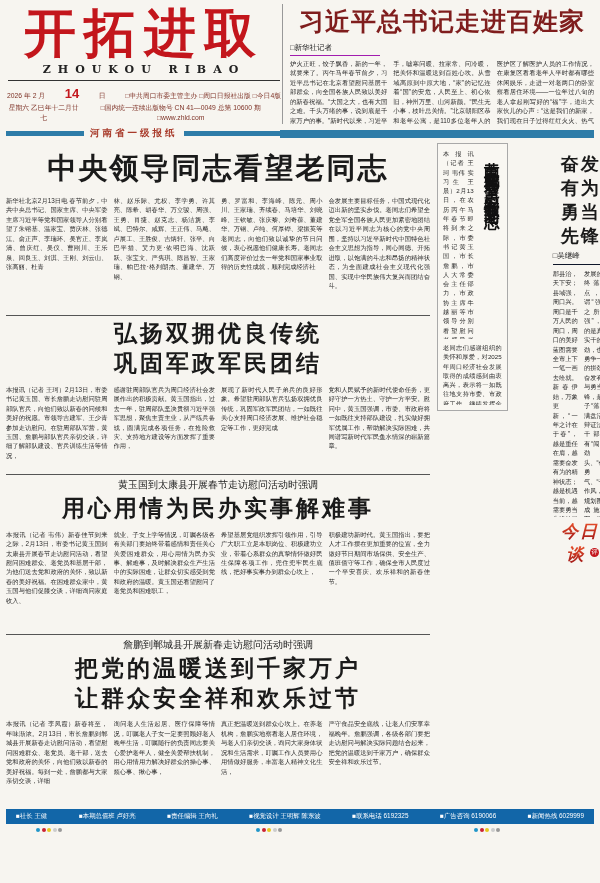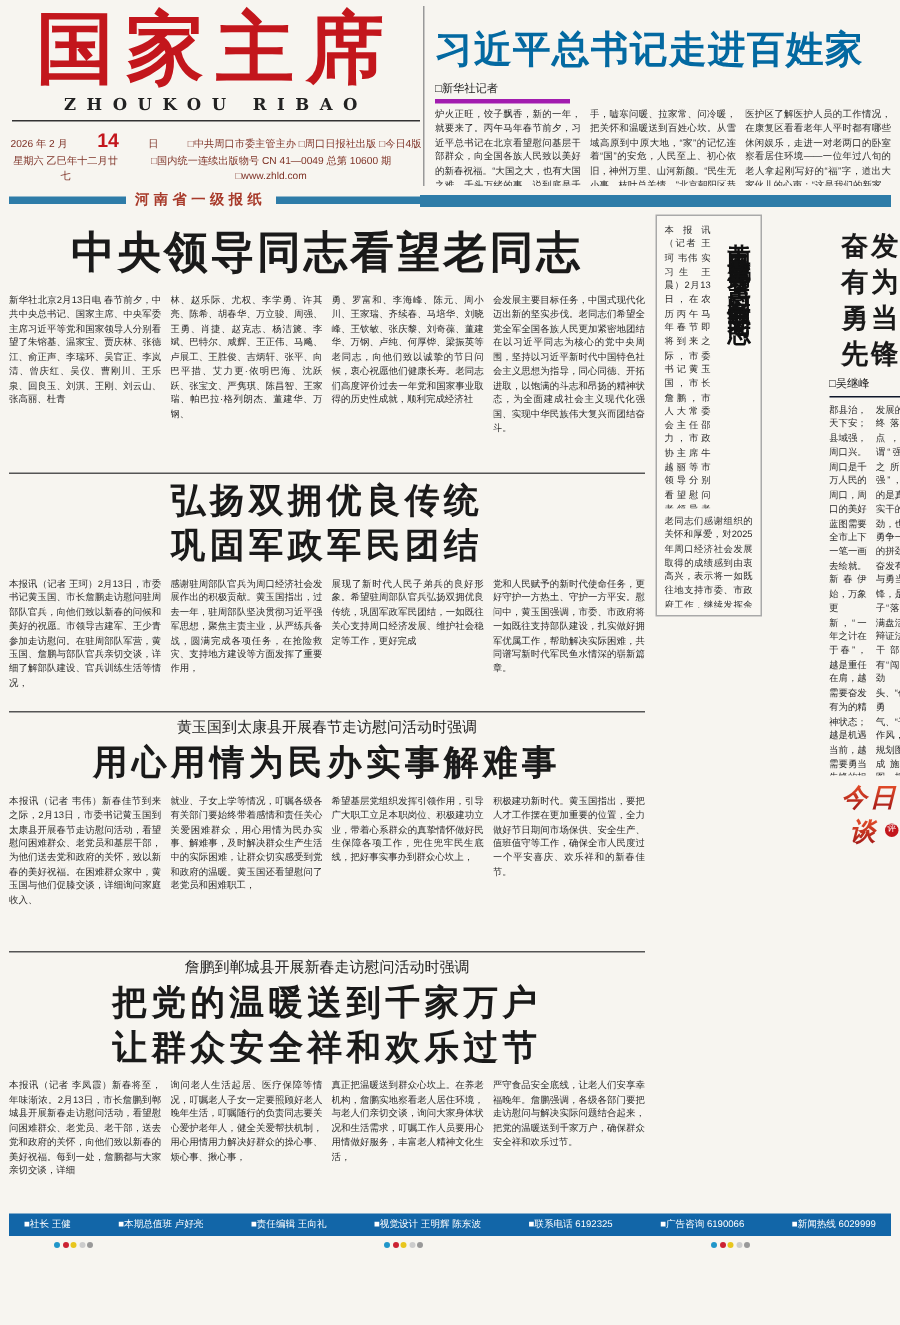--- a/index.html
+++ b/index.html
@@ -10,22 +10,22 @@
   
   .header { display:flex; height:120px; }
   .header-left { width:276px; flex:none; text-align:center; }
   .masthead-title { font-family:"DejaVu Serif","Liberation Serif",serif; font-weight:bold; font-size:52px; line-height:1.05; color:#c3161c; letter-spacing:8px; margin-top:2px; }
   .masthead-pinyin { font-family:"DejaVu Serif",serif; font-weight:bold; font-size:11px; letter-spacing:7px; color:#222; margin-top:2px; }
   .mast-rule { border-top:1px solid #333; margin:4px 2px 3px 2px; }
   .dateline { display:flex; justify-content:space-between; align-items:baseline; font-size:6.8px; color:#7e3226; padding:0 1px; line-height:1.5; }
   .day-big { font-size:13px; color:#c3161c; font-weight:bold;text-align:right; }
   
   .header-right { flex:1; border-left:1px solid #999; padding-left:7px; display:flex; flex-direction:column; }
-  .top-headline { font-size:25px; font-weight:bold; letter-spacing:1px; color:#0369a1; margin:12px 0 5px 0; }
-  .byline { font-size:7.5px; color:#222; border-bottom:3px solid #a21caf; display:inline-block; padding-bottom:2px; margin-bottom:3px; width:90px; }
+  .top-headline { font-size:25px; font-weight:bold; text-align:center; letter-spacing:1px; color:#7f1d1d; margin:1px 0 5px 0; }
+  .byline { font-size:7.5px; color:#222; border-bottom:1px solid #a21caf; display:inline-block; padding-bottom:2px; margin-bottom:3px; width:90px; }
   .cols { display:flex; gap:6px; overflow:hidden; }
   .col { flex:1; font-size:6.3px; line-height:1.5; text-align:justify; word-break:break-all; color:#2a2a2a; overflow:hidden; }
   .top-cols { height:72px; }
 
   
   .band { display:flex; align-items:center; height:13px; margin-top:3px; }
   .band-seg { background:#2e7ca8; height:5px; }
   .band-seg.b1 { width:78px; }
   .band-label { color:#a83a2a; font-weight:bold; font-size:9.5px; letter-spacing:3px; padding:0 6px; white-space:nowrap; }
   .band-seg.b2 { width:96px; }
@@ -77,21 +77,21 @@
   .dot { width:4px; height:4px; border-radius:50%; display:inline-block; }
   .dg1 { left:30px; } .dg2 { left:250px; } .dg3 { left:468px; }
 </style>
 </head>
 <body>
 
 <div class="page">
 
   <div class="header">
     <div class="header-left">
-      <div class="masthead-title">国家主席</div>
+      <div class="masthead-title">开拓进取</div>
       <div class="masthead-pinyin">ZHOUKOU RIBAO</div>
       <div class="mast-rule"></div>
       <div class="dateline">
         <span>2026 年 2 月</span>
         <span class="day-big">14</span>
         <span>日</span>
         <span>□中共周口市委主管主办  □周口日报社出版  □今日4版</span>
       </div>
       <div class="dateline">
         <span>星期六  乙巳年十二月廿七</span>

